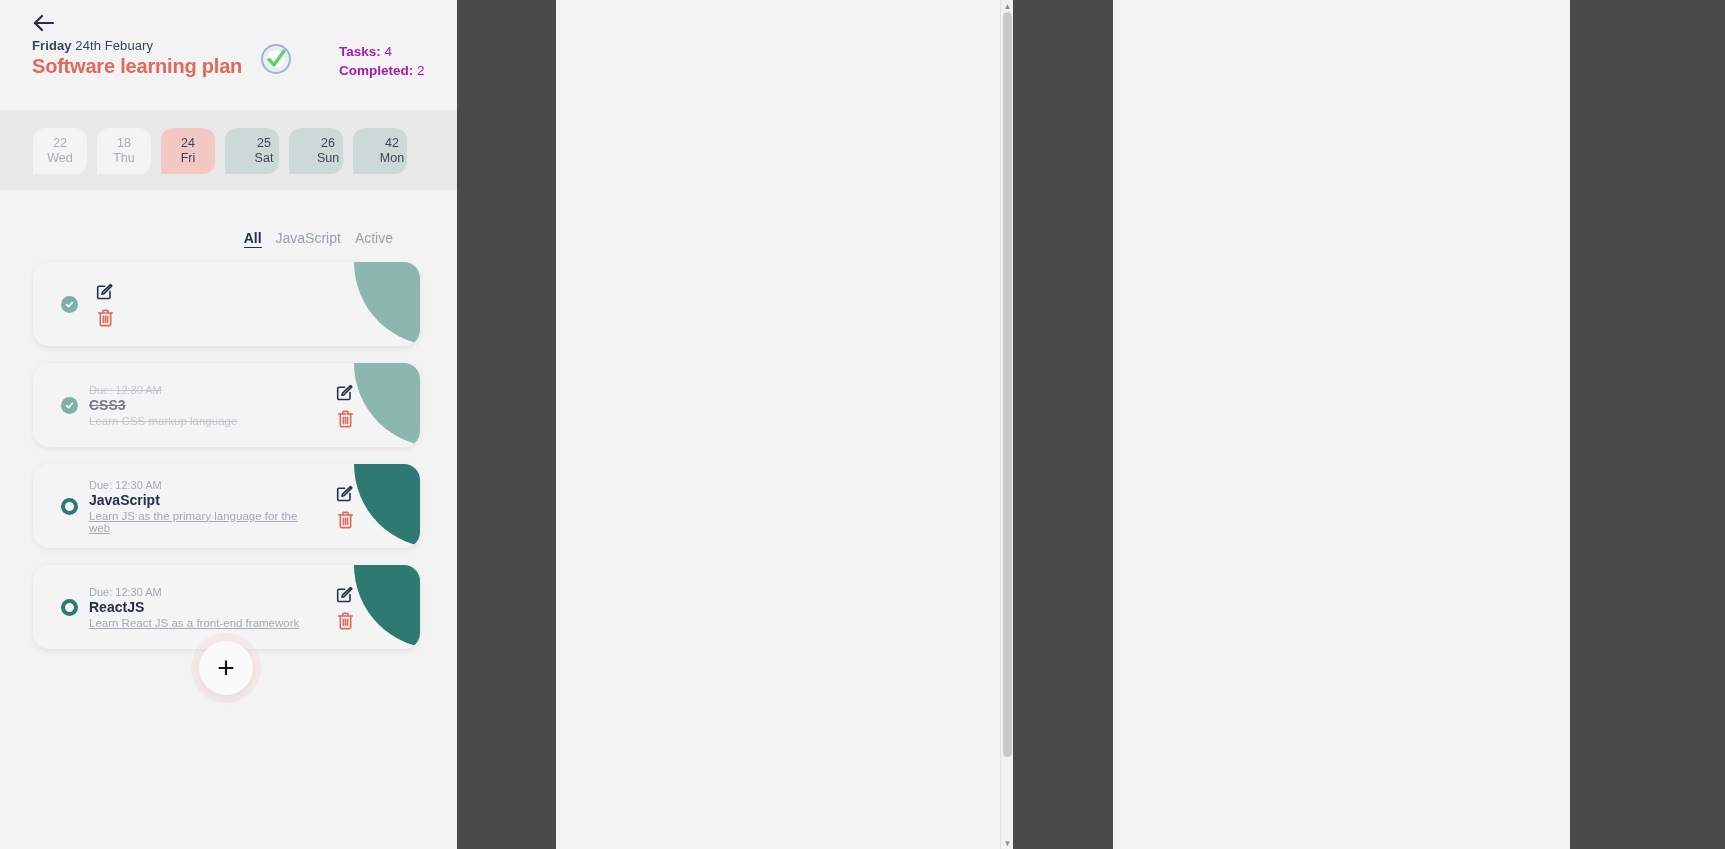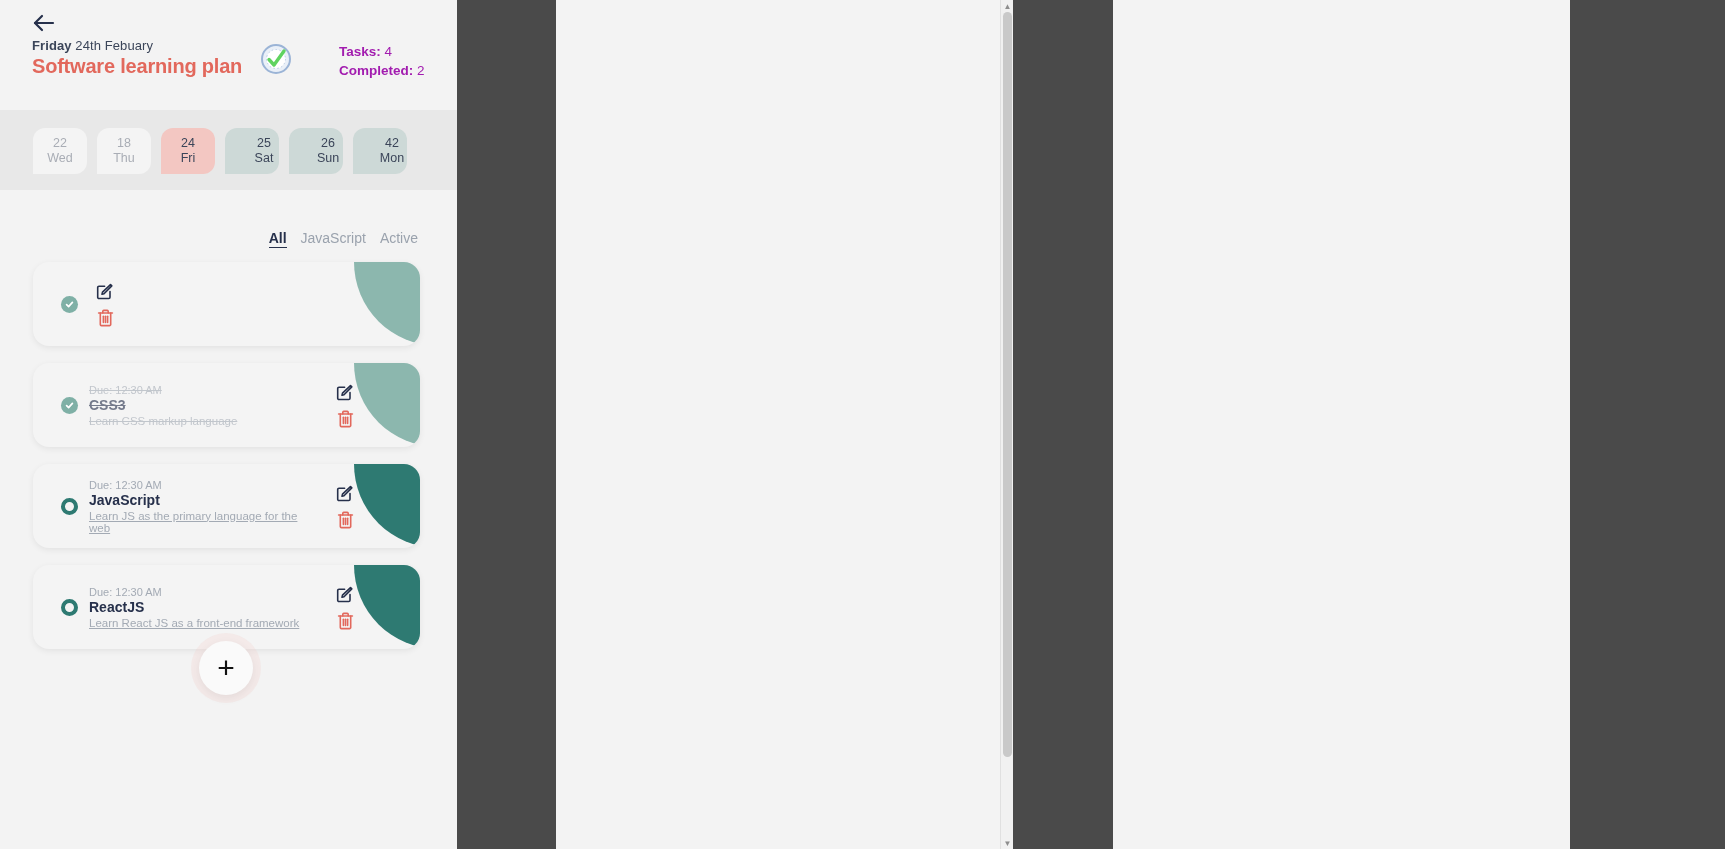--- a/index.html
+++ b/index.html
@@ -46,21 +46,21 @@
     display:flex; flex-direction:column; align-items:center;
     justify-content:center; font-size:12.5px; line-height:15px;
     color:#5b6478; cursor:pointer;
   }
   .daycell .d{ font-weight:400; }
   .daycell.past{ background:#f4f4f4; color:#a9adb5;text-align:right; }
   .daycell.today{ background:#f3c7c2; color:#3b4559; }
   .daycell.future{ background:#cdd9d7; color:#3b4559;padding-left:24px; }
 
   .filters{
-    position:absolute; right:39px; top:230px; font-size:14px;
+    position:absolute; right:64px; top:230px; font-size:14px;
     display:flex; gap:14px; color:#9aa2ad;
   }
   .filters .f{ cursor:pointer; }
   .filters .f.active{ color:#26304b; font-weight:700;
     border-bottom:1.5px solid #26304b; padding-bottom:1px; }
 
   .tasklist{ position:absolute; left:0; top:262px; width:457px; }
   .taskcard{
     position:relative; margin:0 37px 17px 33px; height:84px;
     background:#f4f4f4; border-radius:16px;

